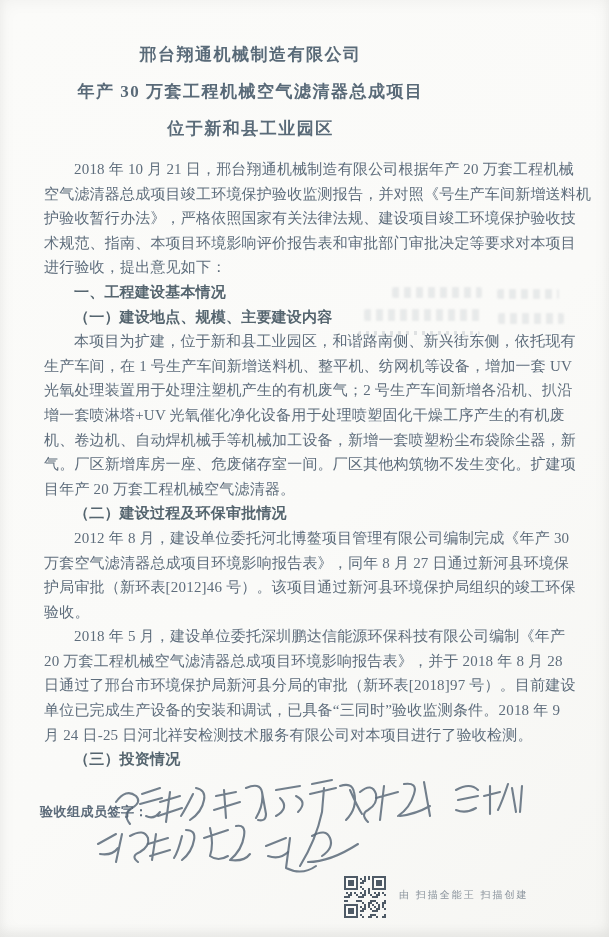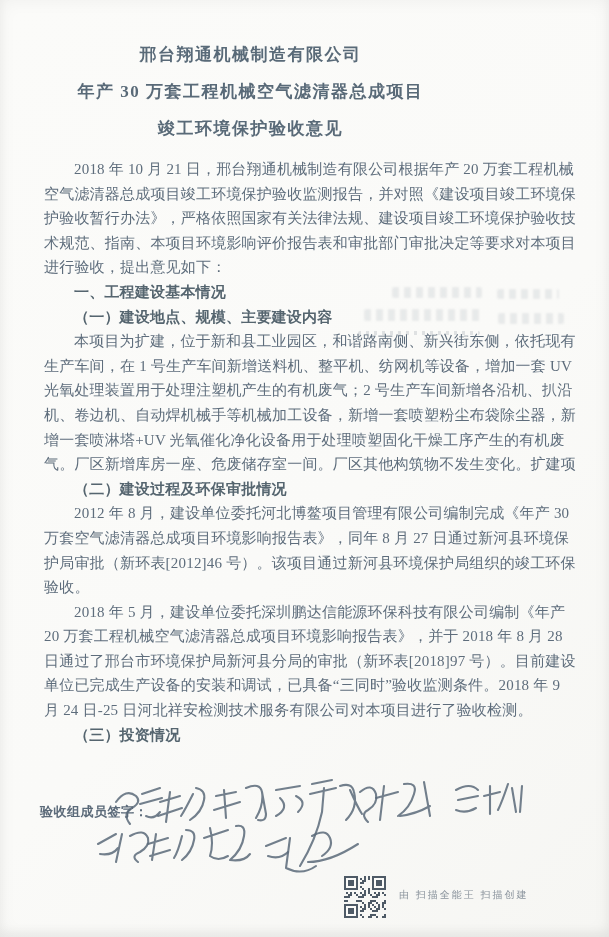--- a/index.html
+++ b/index.html
@@ -49,37 +49,38 @@
   }
 </style>
 </head>
 <body>
 
 <div class="page">
 
   <div class="titles">
     <div class="title-line">邢台翔通机械制造有限公司</div>
     <div class="title-line">年产 30 万套工程机械空气滤清器总成项目</div>
-    <div class="title-line">竣工环境保护验收意见</div>
+    <div class="title-line">位于新和县工业园区</div>
   </div>
 
   <div class="doc-body">
       <div class="body-line indent">2018 年 10 月 21 日，邢台翔通机械制造有限公司根据年产 20 万套工程机械</div>
-      <div class="body-line">空气滤清器总成项目竣工环境保护验收监测报告，并对照《建设项目竣工环境保</div>
+      <div class="body-line">空气滤清器总成项目竣工环境保护验收监测报告，并对照《号生产车间新增送料机</div>
       <div class="body-line">护验收暂行办法》，严格依照国家有关法律法规、建设项目竣工环境保护验收技</div>
       <div class="body-line">术规范、指南、本项目环境影响评价报告表和审批部门审批决定等要求对本项目</div>
       <div class="body-line">进行验收，提出意见如下：</div>
       <div class="body-line bold indent">一、工程建设基本情况</div>
       <div class="body-line bold indent">（一）建设地点、规模、主要建设内容</div>
       <div class="body-line indent">本项目为扩建，位于新和县工业园区，和谐路南侧、新兴街东侧，依托现有</div>
       <div class="body-line">生产车间，在 1 号生产车间新增送料机、整平机、纺网机等设备，增加一套 UV</div>
       <div class="body-line">光氧处理装置用于处理注塑机产生的有机废气；2 号生产车间新增各沿机、扒沿</div>
+      <div class="body-line">增一套喷淋塔+UV 光氧催化净化设备用于处理喷塑固化干燥工序产生的有机废</div>
       <div class="body-line">机、卷边机、自动焊机械手等机械加工设备，新增一套喷塑粉尘布袋除尘器，新</div>
-      <div class="body-line">增一套喷淋塔+UV 光氧催化净化设备用于处理喷塑固化干燥工序产生的有机废</div>
       <div class="body-line">气。厂区新增库房一座、危废储存室一间。厂区其他构筑物不发生变化。扩建项</div>
+      <div class="body-line">目年产 20 万套工程机械空气滤清器。</div>
       <div class="body-line bold indent">（二）建设过程及环保审批情况</div>
       <div class="body-line indent">2012 年 8 月，建设单位委托河北博鳌项目管理有限公司编制完成《年产 30</div>
       <div class="body-line">万套空气滤清器总成项目环境影响报告表》，同年 8 月 27 日通过新河县环境保</div>
       <div class="body-line">护局审批（新环表[2012]46 号）。该项目通过新河县环境保护局组织的竣工环保</div>
       <div class="body-line">验收。</div>
       <div class="body-line indent">2018 年 5 月，建设单位委托深圳鹏达信能源环保科技有限公司编制《年产</div>
       <div class="body-line">20 万套工程机械空气滤清器总成项目环境影响报告表》，并于 2018 年 8 月 28</div>
       <div class="body-line">日通过了邢台市环境保护局新河县分局的审批（新环表[2018]97 号）。目前建设</div>
       <div class="body-line">单位已完成生产设备的安装和调试，已具备“三同时”验收监测条件。2018 年 9</div>
       <div class="body-line">月 24 日-25 日河北祥安检测技术服务有限公司对本项目进行了验收检测。</div>

